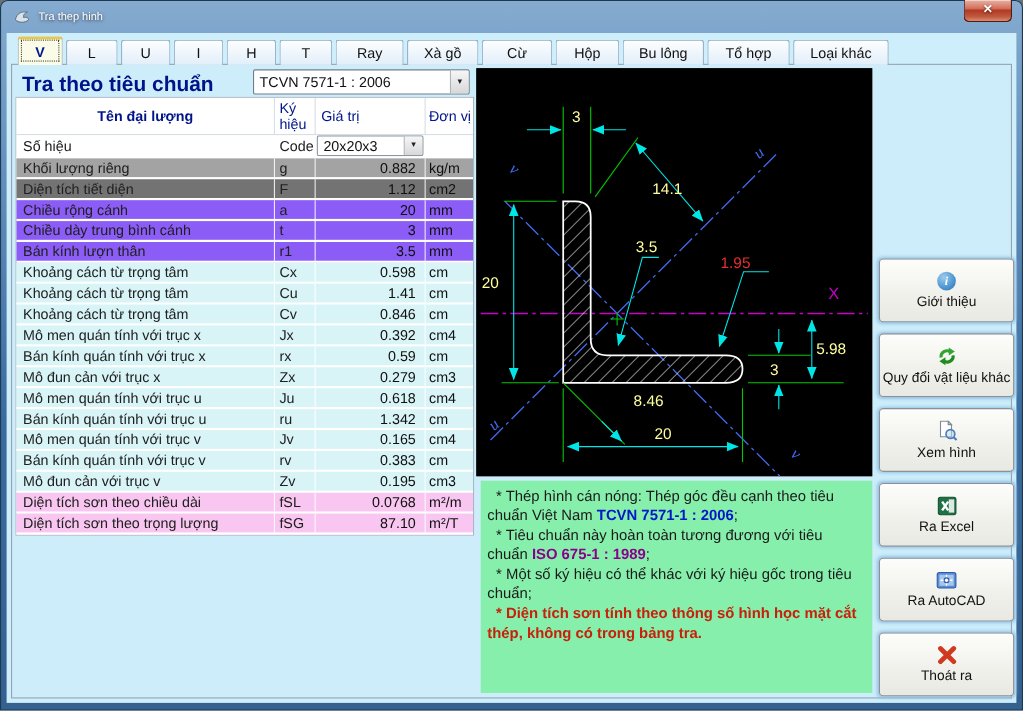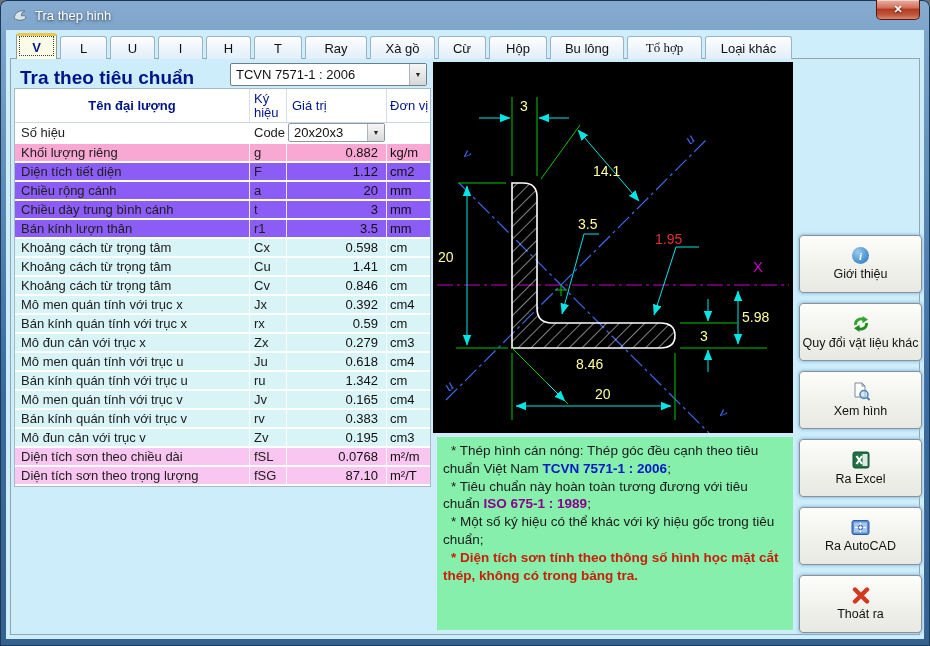--- a/index.html
+++ b/index.html
@@ -5,21 +5,21 @@
   * { box-sizing: border-box; margin: 0; padding: 0; }
   html,body { font-family: "Liberation Sans", sans-serif; }
   body { background:#6f6f6f; width:930px; height:646px; overflow:hidden; }
 
   .window { position:relative; width:930px; height:646px;
     background:linear-gradient(180deg,#86abd0 0%,#6f9ac3 15%,#4a7aab 45%,#3a6b9e 60%,#35618f 100%);
     border-radius:7px 7px 0 0; overflow:hidden; box-shadow:inset 0 0 0 1px #1b3854; }
 
   .titlebar { position:absolute; left:0; top:0; width:100%; height:30px;
     display:flex; align-items:center; padding-left:12px; gap:7px; }
-  .win-title { color:#fff; font-size:13px; text-shadow:0 1px 3px rgba(0,0,0,.7); }
+  .win-title { color:#fff; font-size:10px; text-shadow:0 1px 3px rgba(0,0,0,.7); }
   .close-btn { position:absolute; top:0; right:10px; width:44px; height:20px;
     background:linear-gradient(180deg,#e7b2a6 0%,#d4705a 40%,#b13b22 50%,#c05a40 80%,#d98a6e 100%);
     border:1px solid #57180c; border-top:none; border-radius:0 0 5px 5px;
     color:#fff; font-size:11px; font-weight:bold; text-align:center; line-height:18px;
     text-shadow:0 1px 2px rgba(0,0,0,.6); box-shadow:inset 0 1px 0 rgba(255,255,255,.45); cursor:default; }
 
   .page { position:absolute; left:6px; top:30px; width:918px; height:609px; background:#CFEEFB; }
   .tabpage-border { position:absolute; left:4px; top:28px; width:910px; height:577px;
     border:1px solid #93a5b1; background:#CDEDFA; }
 
@@ -51,22 +51,22 @@
   .trow { display:flex; height:19px; border-bottom:2px solid #fff; }
   .trow.code-row { height:21px; }
   .c { display:flex; align-items:center; border-right:1px solid rgba(255,255,255,.85); overflow:hidden; }
   .c.name { width:235px; padding-left:6px; color:#202020; }
   .c.sym  { width:37px; padding-left:4px; color:#202020; }
   .c.val  { width:100px; justify-content:flex-end; padding-right:8px; color:#101010; }
   .c.unit { width:43px; padding-left:3px; border-right:none; color:#101010; }
   .code-row .c.val { justify-content:center; padding:0 1px; }
   .combo-size { width:100%; height:19px; border-color:#8a98a4; }
   .bg-white{background:#ffffff}
-  .bg-salmon{background:#f9a8d4}
-  .bg-yellow{background:#8b5cf6}
+  .bg-salmon{background:#a3a3a3}
+  .bg-yellow{background:#737373}
   .bg-green{background:#8b5cf6}
   .bg-cyan{background:#D8F4F7}
   .bg-pink{background:#F8C6F0}
 
   .cad { position:absolute; left:427px; top:32px; width:360px; height:371px; background:#000; z-index:2; }
 
   .note { position:absolute; left:431px; top:407px; width:356px; height:193px;
     background:#86efac; padding:5px 8px 5px 6px; font-size:13.5px; color:#1a1a1a;
     line-height:1.32; z-index:2; }
   .note p { text-indent:8px; }
@@ -121,30 +121,30 @@
         </div>
         <div class="tab" style="width: 48px;">
           <span>T</span>
         </div>
         <div class="tab" style="width: 62px;">
           <span>Ray</span>
         </div>
         <div class="tab" style="width: 65px;">
           <span>Xà gồ</span>
         </div>
-        <div class="tab" style="width: 48px;">
+        <div class="tab" style="width: 64px;">
           <span>Cừ</span>
         </div>
         <div class="tab" style="width: 58px;">
           <span>Hộp</span>
         </div>
         <div class="tab" style="width: 74px;">
           <span>Bu lông</span>
         </div>
-        <div class="tab" style="width: 75px; font-family: Liberation Serif, serif;">
+        <div class="tab" style="width: 75px;">
           <span>Tổ hợp</span>
         </div>
         <div class="tab" style="width: 87px;">
           <span>Loại khác</span>
         </div>
       </div>
     <div class="tabpage-border"></div>
 
     <div class="std-label">Tra theo tiêu chuẩn</div>
     <div class="combo combo-std">

